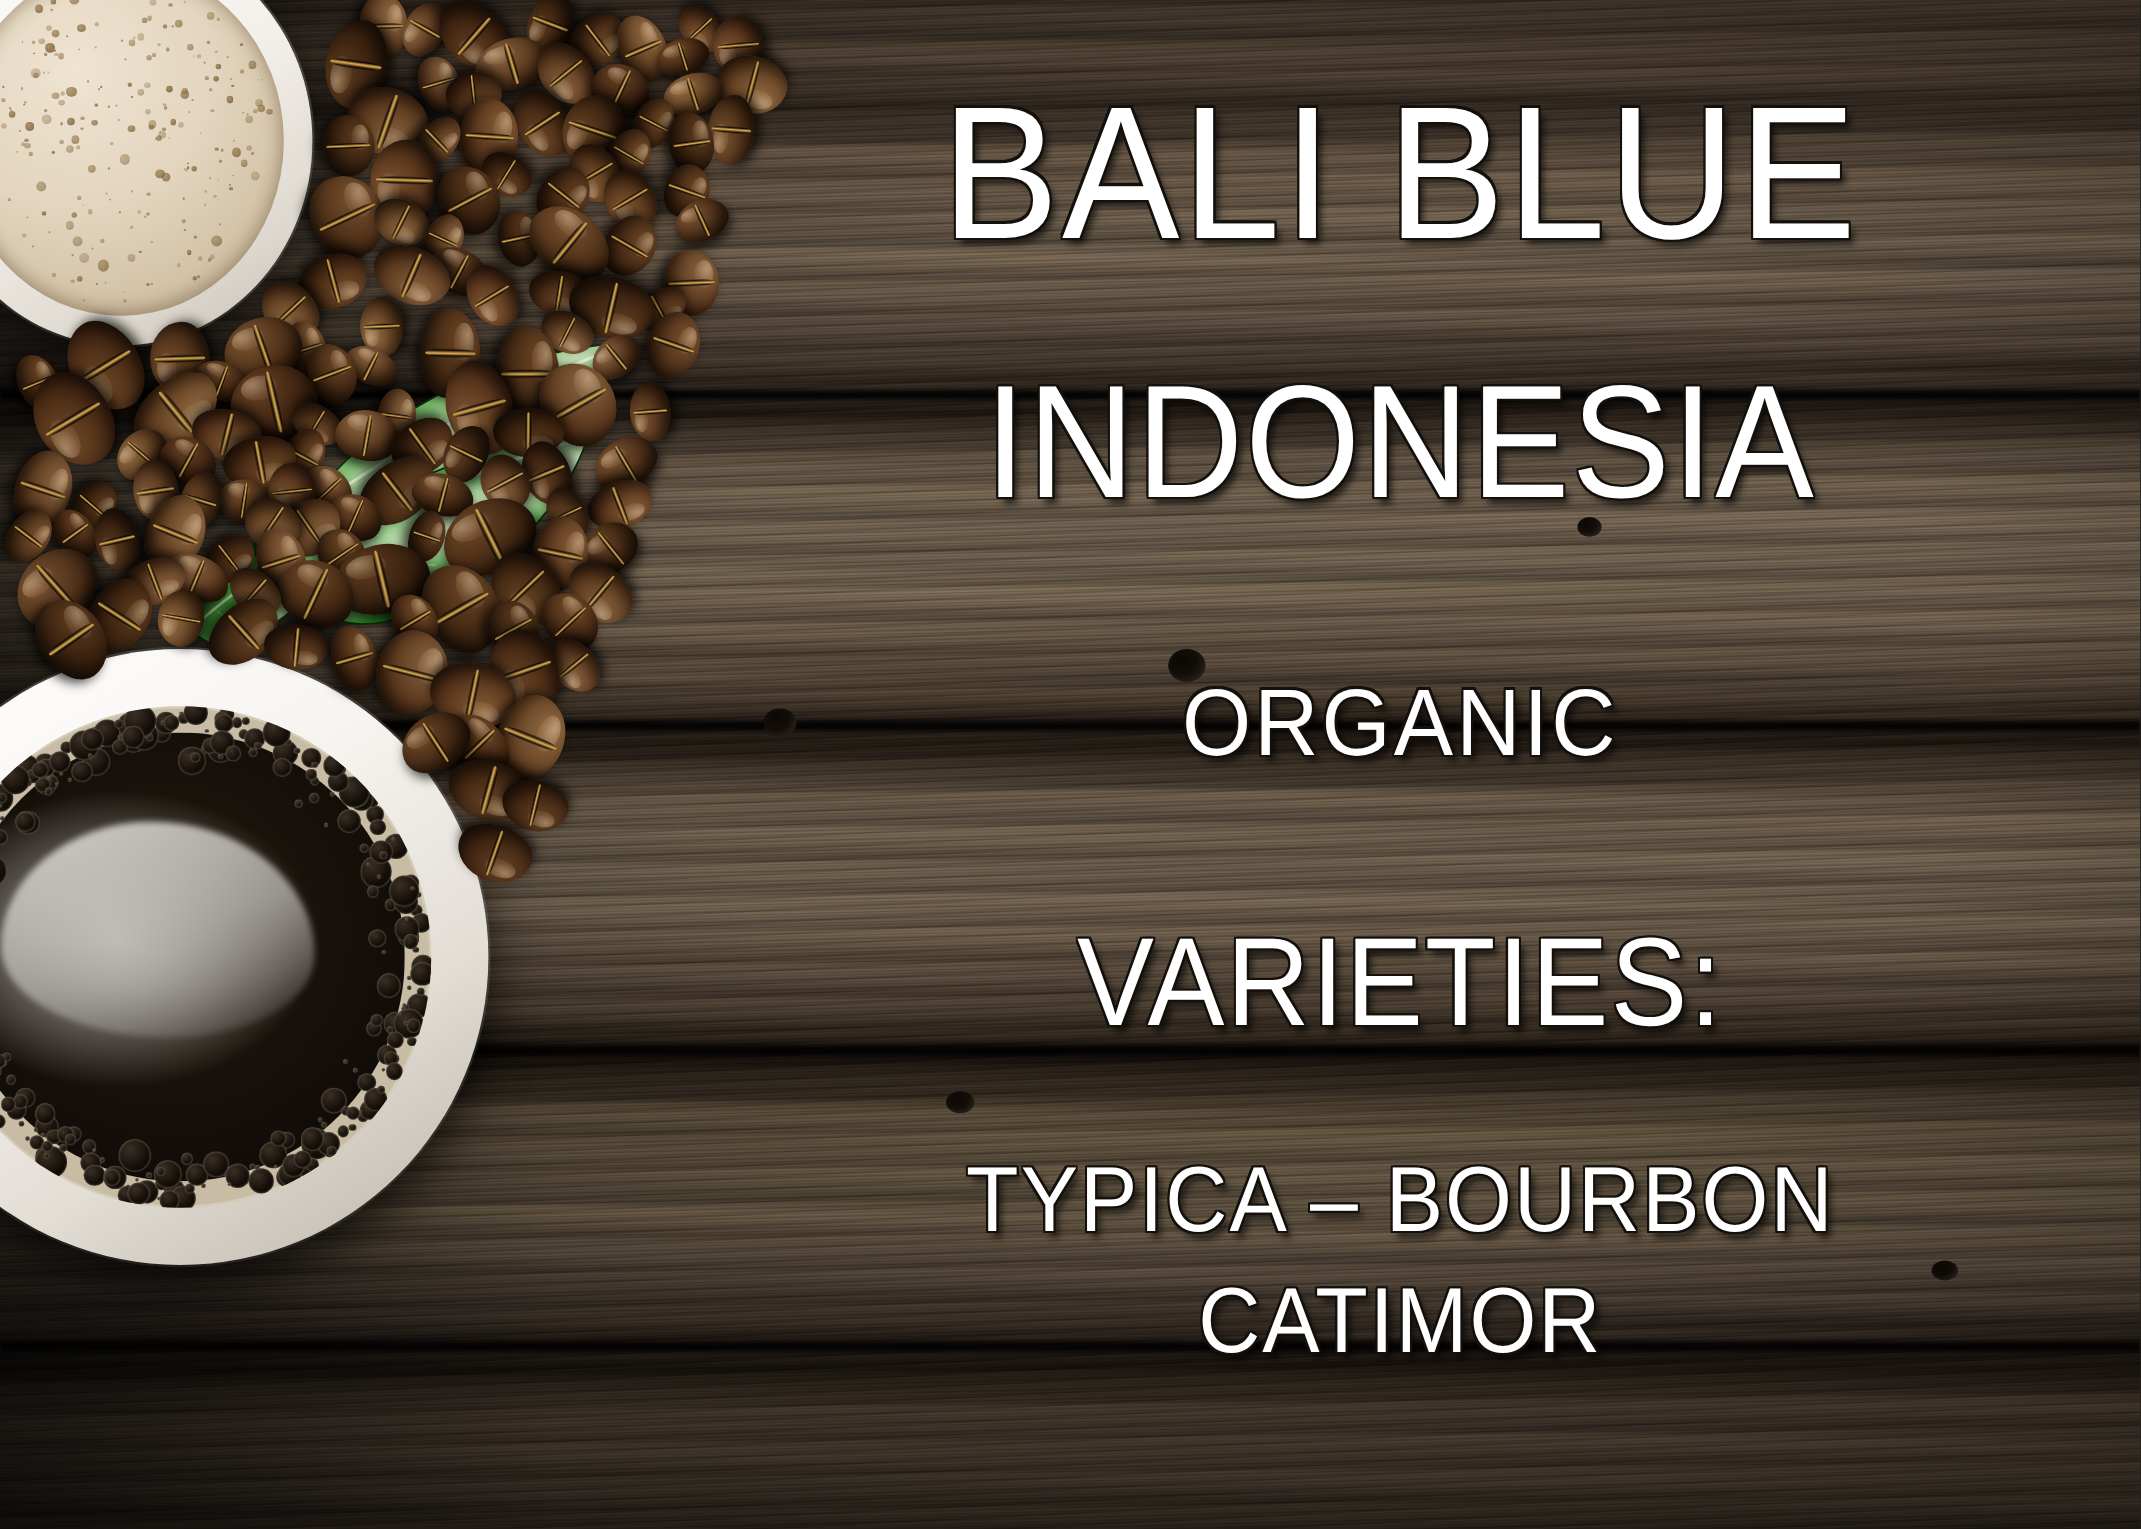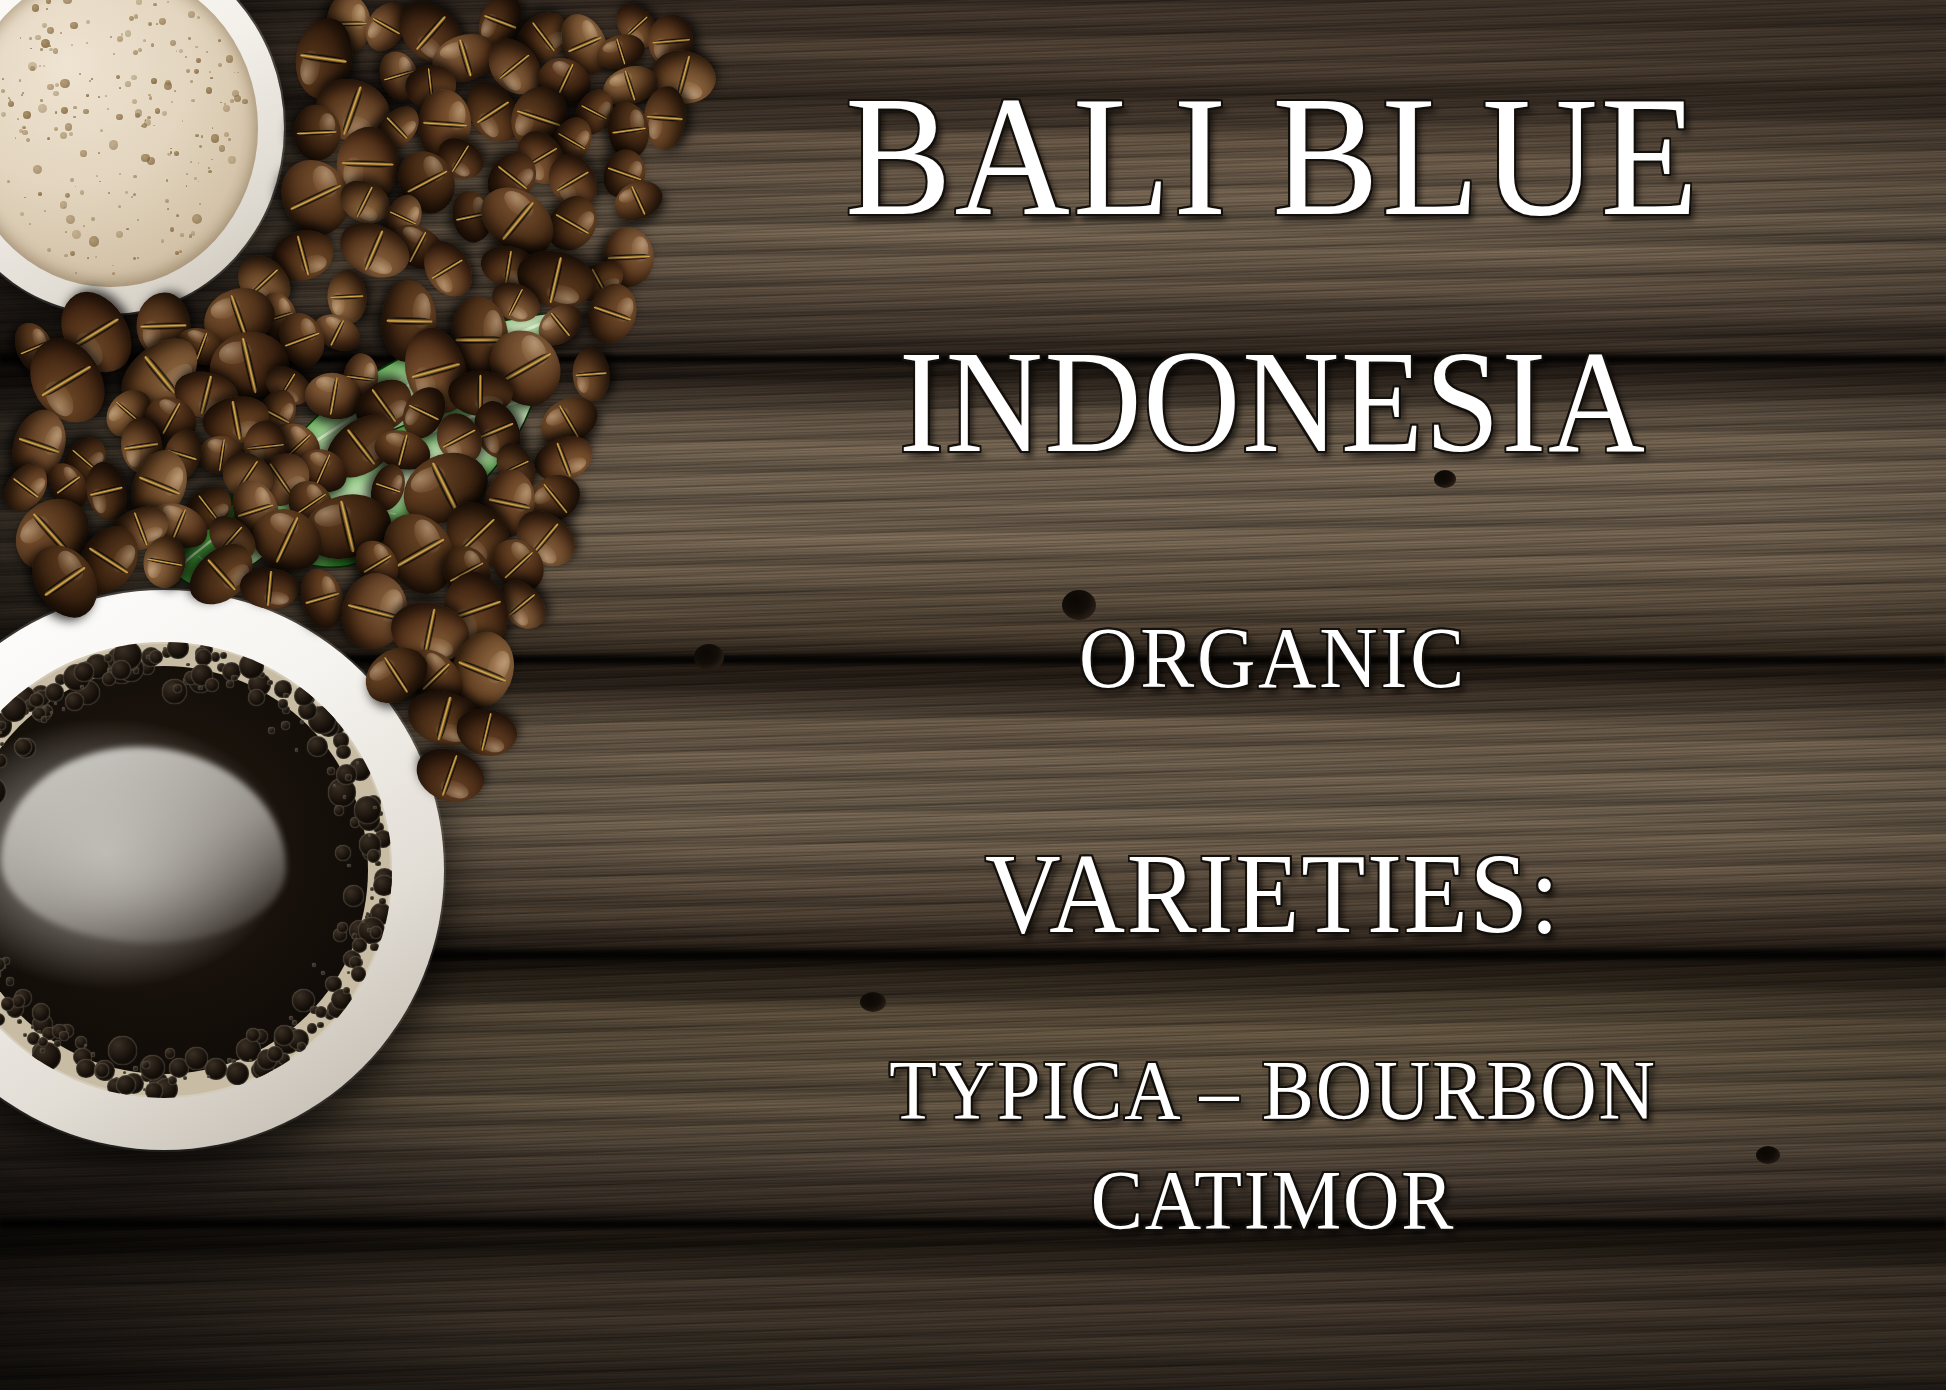--- a/index.html
+++ b/index.html
@@ -201,21 +201,21 @@
     box-shadow: inset 0 0 2px rgba(225,215,190,0.55), 0 0 1px rgba(200,190,165,0.45);
   }
 
   
   #leaves { position: absolute; left: 150px; top: 288px; width: 460px; height: 330px; }
 
   
   #text-panel {
     position: absolute;
     left: 600px; top: 0;
-    width: 1346px; height: 1390px; font-family: Liberation Serif, serif;
+    width: 1346px; height: 1390px;
   }
   .line {
     position: absolute;
     width: 100%;
     text-align: center;
     color: #ffffff;
     font-weight: 400;
     letter-spacing: 1px;
     white-space: nowrap;
     text-shadow:

